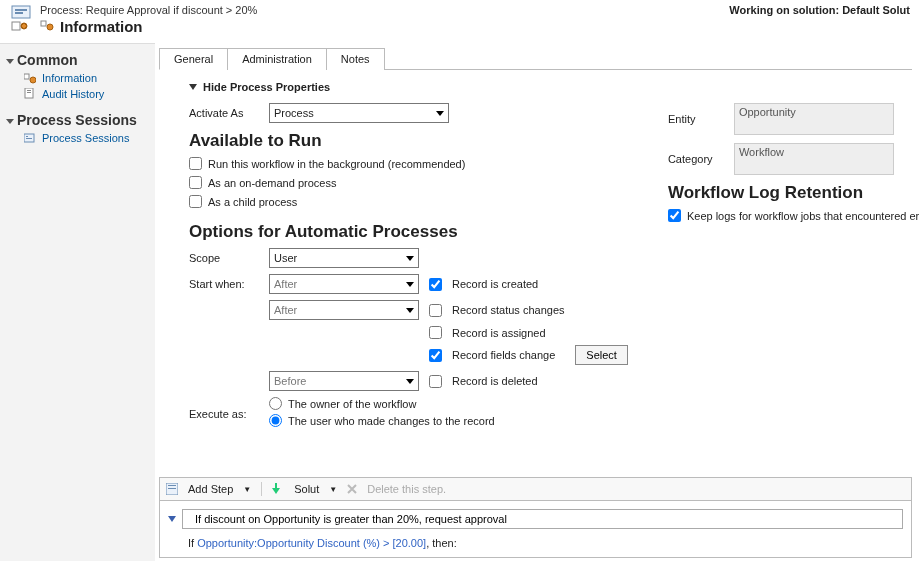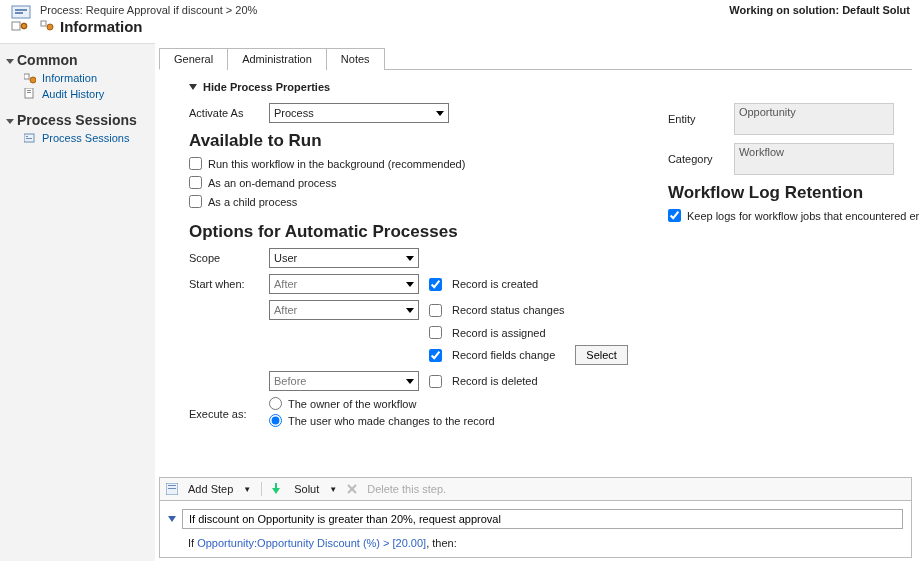--- a/index.html
+++ b/index.html
@@ -50,21 +50,21 @@
   .btn.sm { padding: 0 10px; }
   .radio-row { display: flex; align-items: flex-end; gap: 6px; margin-bottom: 4px; }
 
   .steps { margin-top: 40px; }
   .toolbar { border: 1px solid #bbb; background: #f8f8f8; padding: 4px 6px; display: flex; align-items: center; gap: 10px; }
   .tool-item { display: flex; align-items: center; gap: 10px; cursor: pointer; font-size: 11px; }
   .tool-item.disabled { color: #aaa; cursor: default; text-align: center; }
   .sep { width: 1px; height: 14px; background: #ccc; }
   .step-box { border: 1px solid #bbb; border-top: none; padding: 4px; }
   .step-line { display: flex; align-items: center; gap: 6px; padding: 4px; }
-  .step-input { flex: 1; border: 1px solid #aaa; height: 20px; padding: 0 6px; font-size: 11px; }
+  .step-input { flex: 1; border: 1px solid #aaa; height: 20px; padding: 0 12px; font-size: 11px; }
   .if-line { padding: 4px 4px 4px 24px; font-size: 11px; }
   .if-line a { color: #3164c4; text-decoration: none; }
   .tri-collapse { display:inline-block; width:0; height:0; border-left:4px solid transparent; border-right:4px solid transparent; border-top:6px solid #3a5fad; }
 </style>
 </head>
 <body>
 
 <div class="topbar">
   <div class="topbar-left">
     <div>

